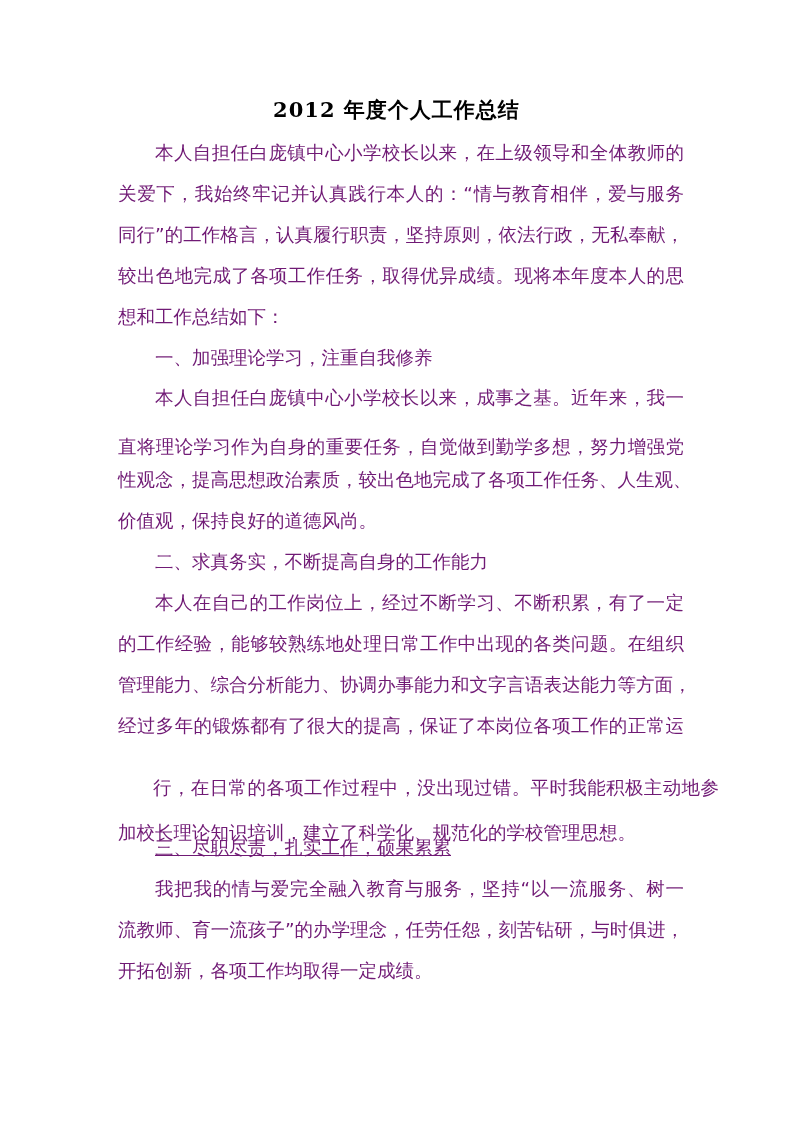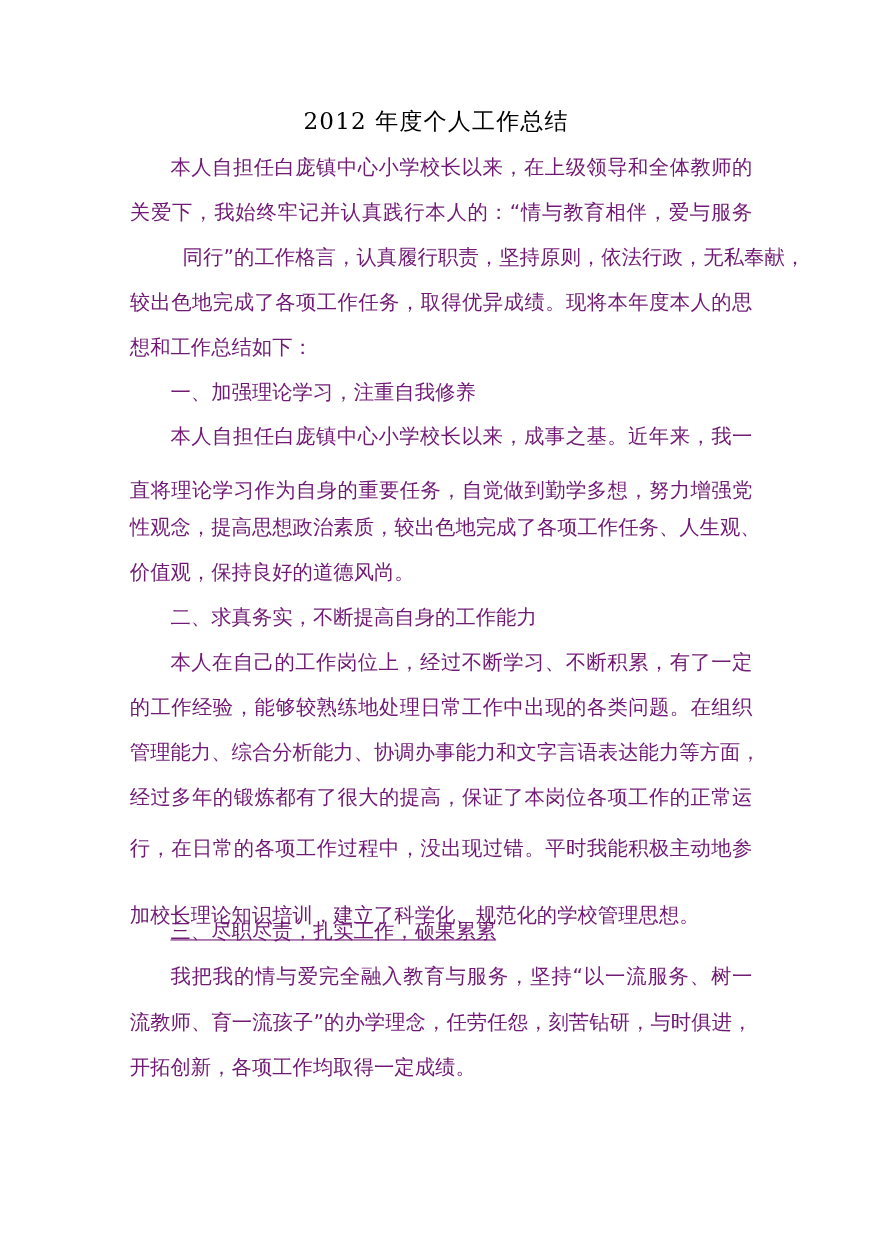--- a/index.html
+++ b/index.html
@@ -1,51 +1,51 @@
 <!DOCTYPE html>
 <html><head>
 <meta charset="utf-8">
 <style>
   html, body { margin:0; padding:0; background:#ffffff; }
   body { width:793px; height:1122px; position:relative; overflow:hidden; }
   .page { position:absolute; left:0; top:0; width:793px; height:1122px; background:#fff; }
   .title {
     position:absolute; left:0; width:793px; top:96px; text-align:center;
-    font-family:"DejaVu Serif", "Liberation Serif", serif; font-size:21px; font-weight:normal; color:#000;
+    font-family:"DejaVu Serif", "Liberation Serif", serif; font-size:21px; font-weight:bold; color:#000;
     letter-spacing:1px;
   }
   .line {
     position:absolute; left:118px; width:566px; height:26px;
     font-family:"DejaVu Sans", "Liberation Sans", sans-serif; font-size:18.5px; color:#701a75;
     white-space:nowrap; line-height:26px; text-align:justify; text-align-last:justify;
   }
   .line.indent { left:155px; width:529px; }
   .line.last { text-align-last:left; }
 </style>
 </head>
 <body>
 
 <div class="page">
   <div class="title">2012 年度个人工作总结</div>
   <div id="body-lines">
       <div class="line indent" style="top: 140px;">本人自担任白庞镇中心小学校长以来，在上级领导和全体教师的</div>
       <div class="line" style="top: 180.9px;">关爱下，我始终牢记并认真践行本人的：“情与教育相伴，爱与服务</div>
-      <div class="line" style="top: 221.8px; margin-left: 48px;">同行”的工作格言，认真履行职责，坚持原则，依法行政，无私奉献，</div>
+      <div class="line" style="top: 221.8px;">同行”的工作格言，认真履行职责，坚持原则，依法行政，无私奉献，</div>
       <div class="line" style="top: 262.7px;">较出色地完成了各项工作任务，取得优异成绩。现将本年度本人的思</div>
       <div class="line last" style="top: 303.6px;">想和工作总结如下：</div>
       <div class="line indent last" style="top: 344.5px;">一、加强理论学习，注重自我修养</div>
       <div class="line indent" style="top: 385.4px;">本人自担任白庞镇中心小学校长以来，成事之基。近年来，我一</div>
       <div class="line" style="top: 434px;">直将理论学习作为自身的重要任务，自觉做到勤学多想，努力增强党</div>
       <div class="line" style="top: 467.2px;">性观念，提高思想政治素质，较出色地完成了各项工作任务、人生观、</div>
       <div class="line last" style="top: 508.1px;">价值观，保持良好的道德风尚。</div>
       <div class="line indent last" style="top: 549px;">二、求真务实，不断提高自身的工作能力</div>
       <div class="line indent" style="top: 589.9px;">本人在自己的工作岗位上，经过不断学习、不断积累，有了一定</div>
       <div class="line" style="top: 630.8px;">的工作经验，能够较熟练地处理日常工作中出现的各类问题。在组织</div>
       <div class="line" style="top: 671.7px;">管理能力、综合分析能力、协调办事能力和文字言语表达能力等方面，</div>
       <div class="line" style="top: 712.6px;">经过多年的锻炼都有了很大的提高，保证了本岗位各项工作的正常运</div>
-      <div class="line" style="top: 759px;">行，在日常的各项工作过程中，没出现过错。平时我能积极主动地参</div>
+      <div class="line" style="top: 775px; margin-left: 35px;">行，在日常的各项工作过程中，没出现过错。平时我能积极主动地参</div>
       <div class="line last" style="top: 820px;">加校长理论知识培训，建立了科学化、规范化的学校管理思想。</div>
       <div class="line indent last" style="top: 835.3px; text-decoration: underline;">三、尽职尽责，扎实工作，硕果累累</div>
       <div class="line indent" style="top: 876.2px;">我把我的情与爱完全融入教育与服务，坚持“以一流服务、树一</div>
       <div class="line" style="top: 917.1px;">流教师、育一流孩子”的办学理念，任劳任怨，刻苦钻研，与时俱进，</div>
       <div class="line last" style="top: 958px;">开拓创新，各项工作均取得一定成绩。</div>
     </div>
 </div>
 
 </body></html>

